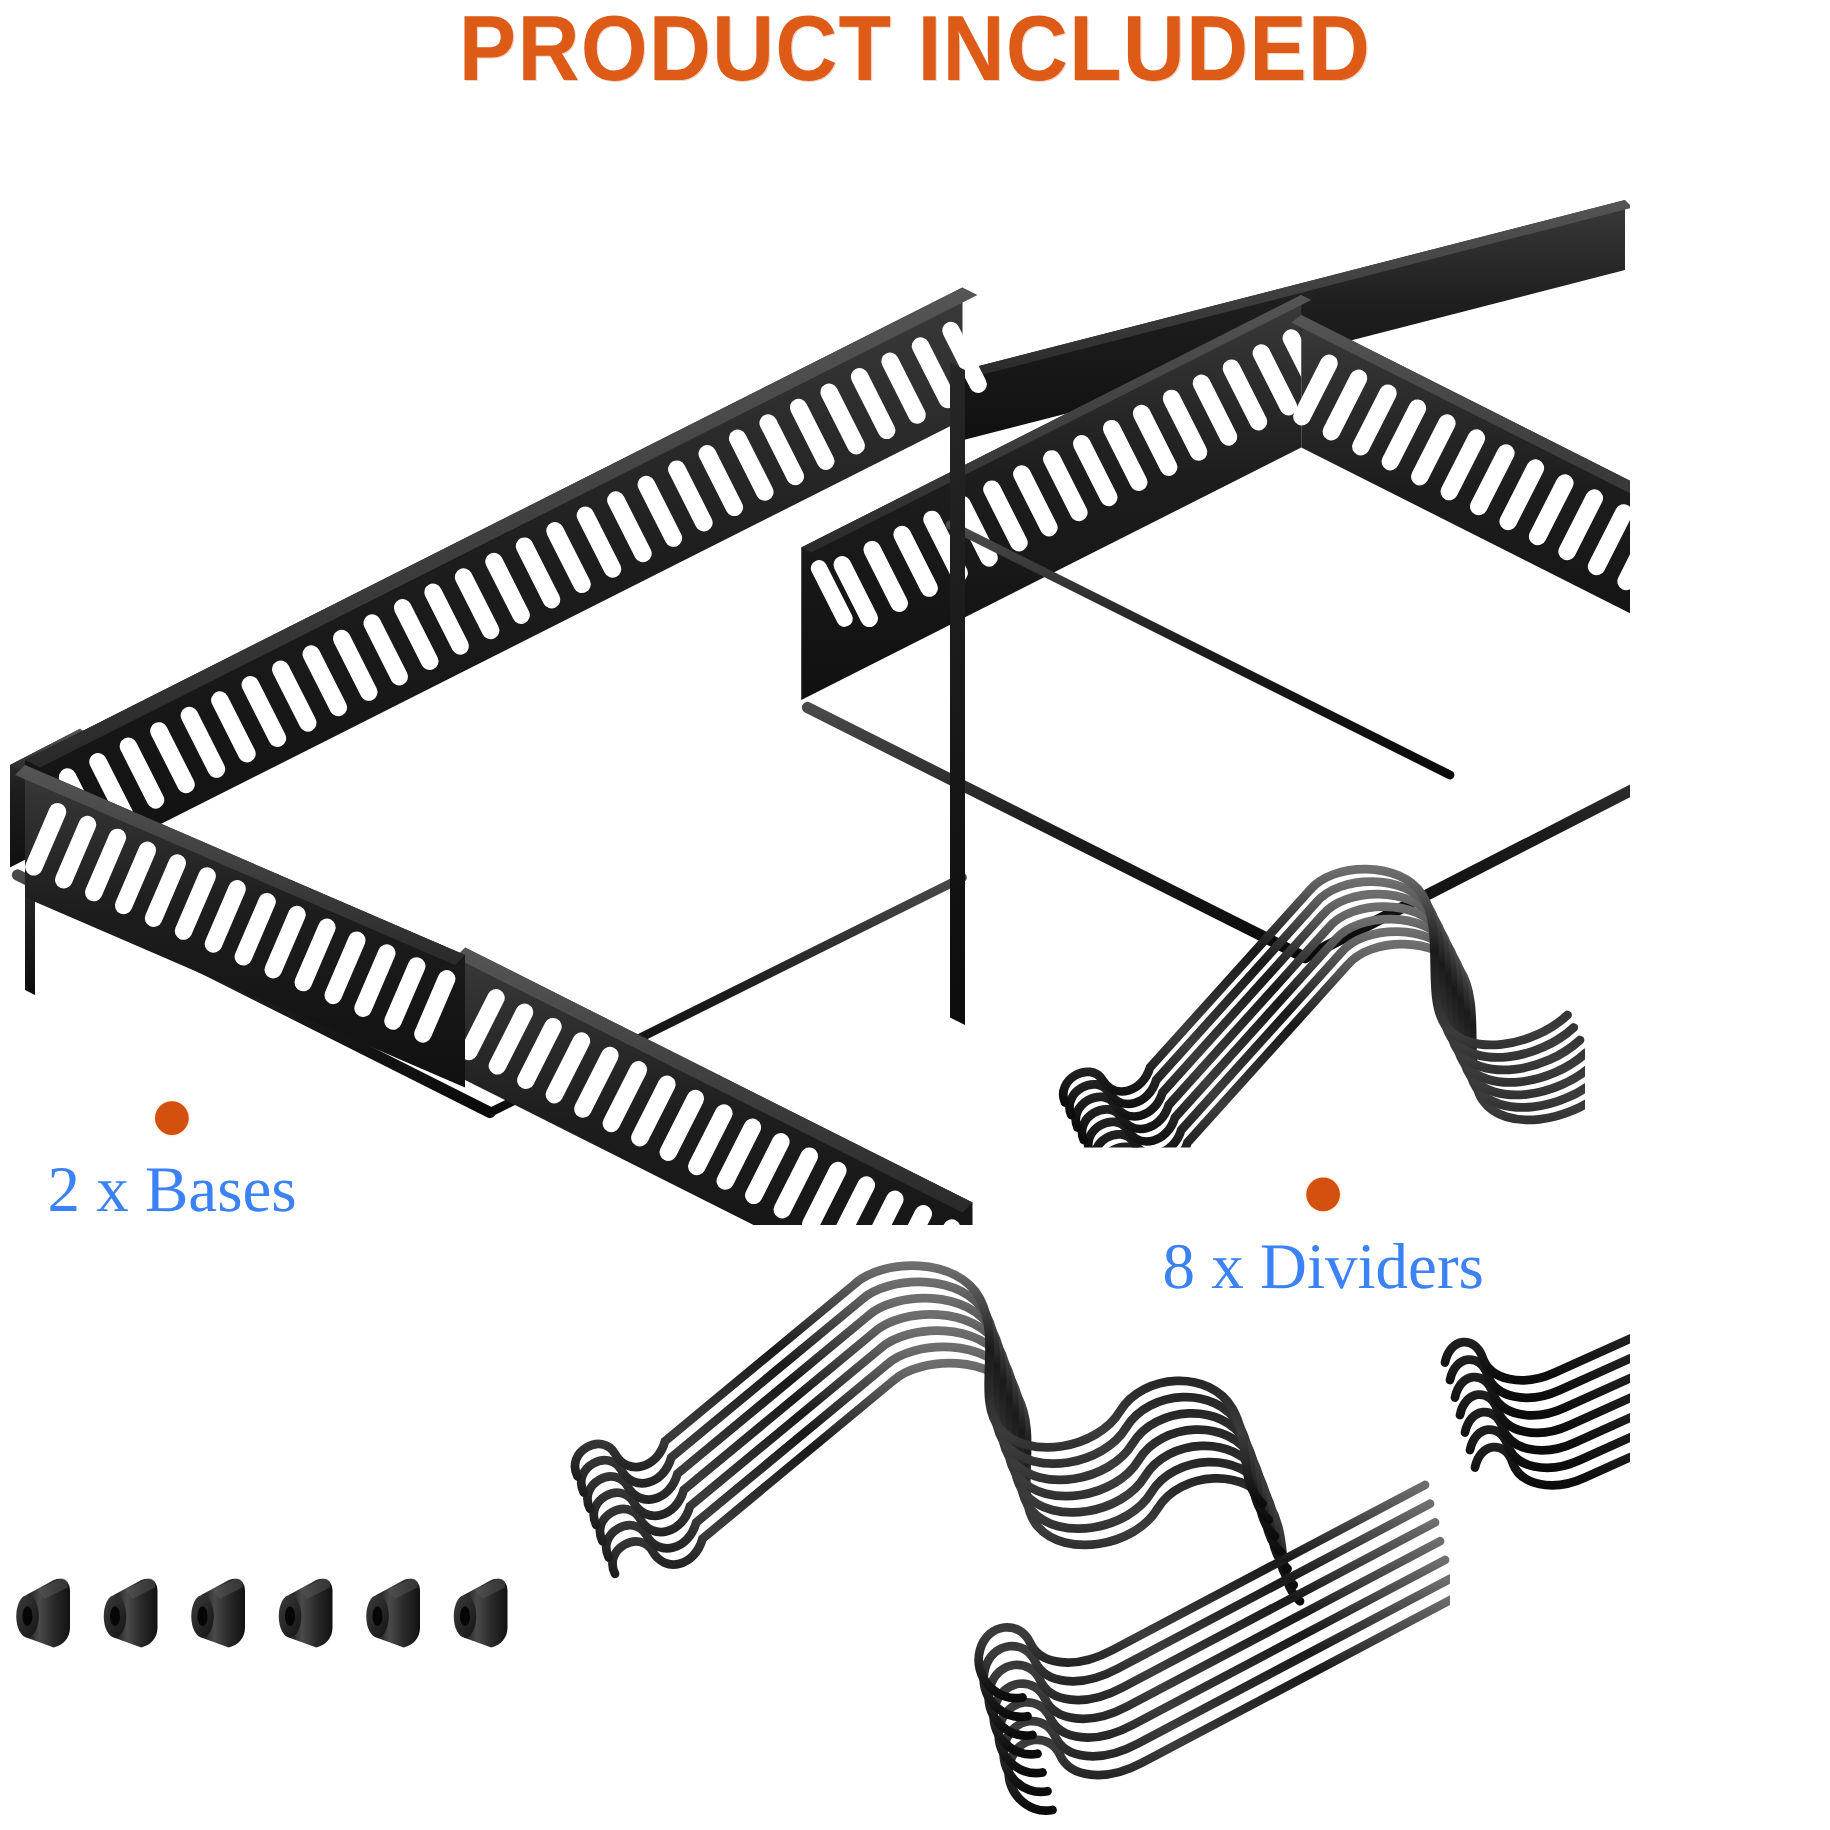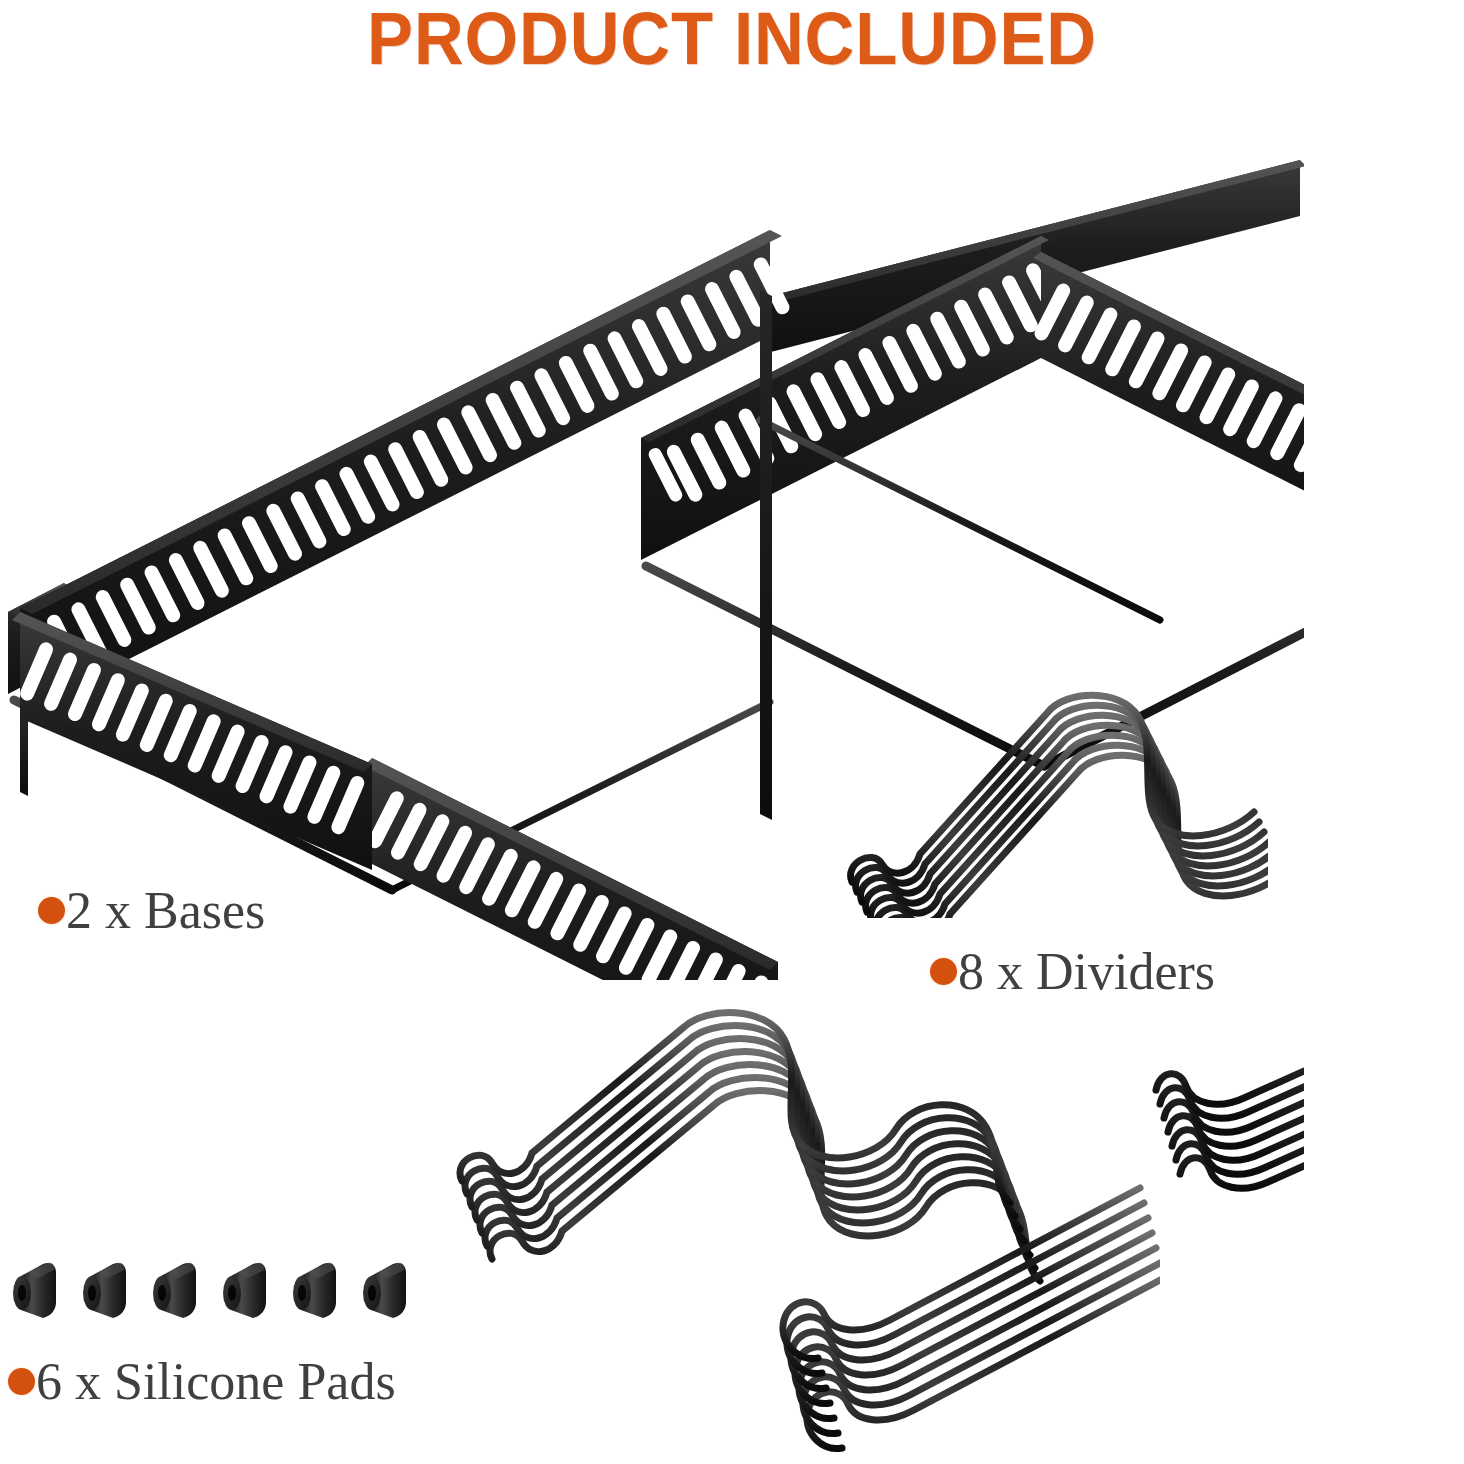--- a/index.html
+++ b/index.html
@@ -33,24 +33,25 @@
     transform-origin: 50% 0;
     white-space: nowrap;
     text-shadow: 1px 1px 0 rgba(190,80,25,.25);
   }
 
   
   .caption {
     position: absolute;
     display: flex;
     align-items: center;
-    gap: 1px;
+    gap: 15px;
     font-size: 52px;
-    color: #404040;
+    color: #3b82f6;
     white-space: nowrap;
+    flex-direction: column;
   }
   .bullet {
     width: 27px;
     height: 27px;
     border-radius: 50%;
     background: #D4500F;
     flex: 0 0 auto;
     box-shadow: 0 0 2px 1px rgba(255,235,215,.9);
   }
   #cap-bases    { left: 38px;  top: 881px; }
@@ -658,18 +659,14 @@
   <div class="caption" id="cap-bases">
     <span class="bullet"></span>
     <span>2 x Bases</span>
   </div>
 
   <div class="caption" id="cap-dividers">
     <span class="bullet"></span>
     <span>8 x Dividers</span>
   </div>
 
-  <div class="caption" id="cap-pads">
-    <span class="bullet"></span>
-    <span>6 x Silicone Pads</span>
-  </div>
 
 </div>
 
 </body></html>

